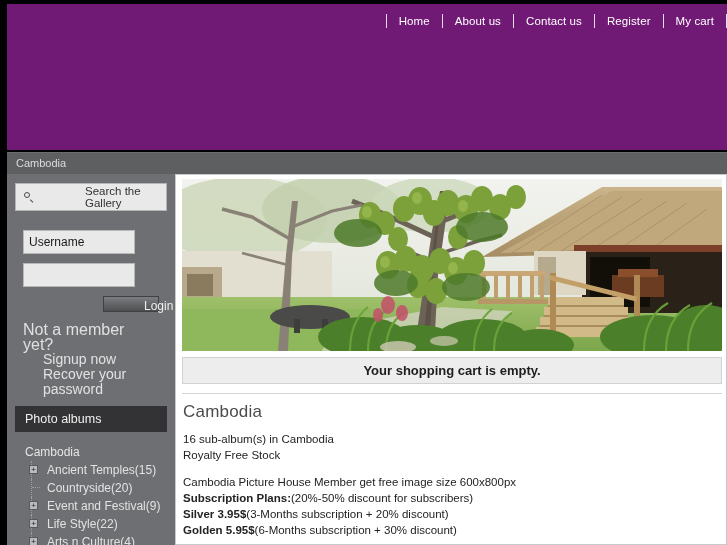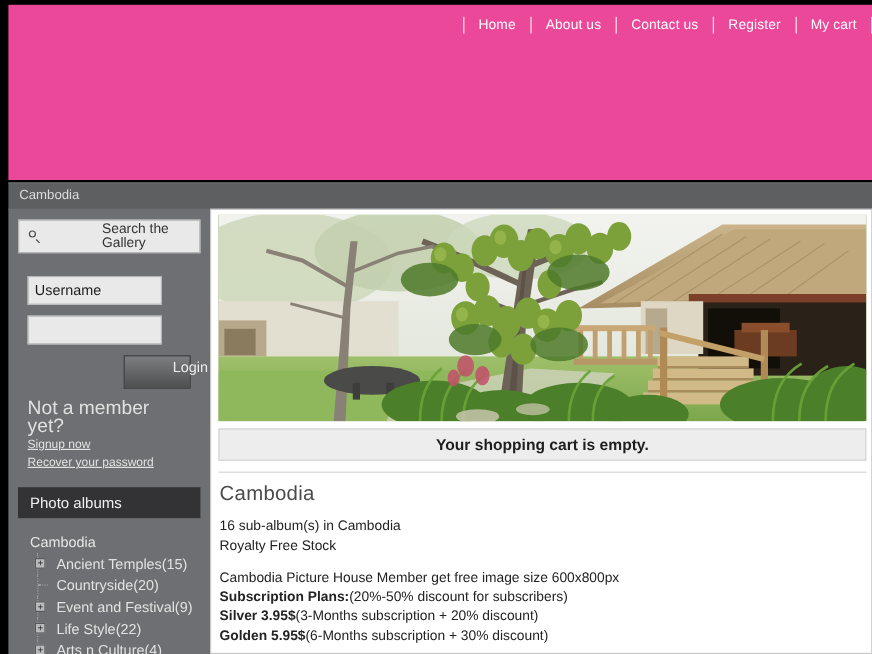--- a/index.html
+++ b/index.html
@@ -23,21 +23,21 @@
     overflow: hidden;
   }
 
   
   .header-band {
     position: absolute;
     left: 7px;
     top: 4px;
     width: 720px;
     height: 146px;
-    background: #ec4899;
+    background: #701a75;
   }
   .topnav {
     position: absolute;
     right: 0px;
     top: 6px;
     height: 22px;
     display: flex;
     align-items: center;
   }
   .topnav .nav-item {
@@ -171,43 +171,43 @@
     padding: 0 5px;
     margin-bottom: 9px;
     outline: none;
   }
   .login-btn-row {
     text-align: right;
   }
   .login-btn {
     display: inline-block;
     width: 56px;
-    height: 28px;
+    height: 16px;
     line-height: 19px;
     text-align: center;
     font-size: 12px;
     color: #ededed;
     background: linear-gradient(#7c7d80, #4e4f51);
     border: 1px solid #3f4042;
     box-sizing: border-box;
     cursor: pointer;
     padding-left: 40px;
   }
   .login-hint {
     margin-top: 9px;
     font-size: 16px;
     color: #e0e0e0;
     line-height: 15px;
   }
   .login-link {
     display: block;
-    font-size: 10px;
+    font-size: 14px;
     color: #e2e2e2;
-    text-decoration: underline;
     line-height: 15px;
+    margin-left: 20px;
   }
 
   
   #albums-panel { top: 232px; }
   .album-root {
     font-size: 12px;
     color: #e6e6e6;
     padding: 5px 0 2px 2px;
   }
   .album-list {

